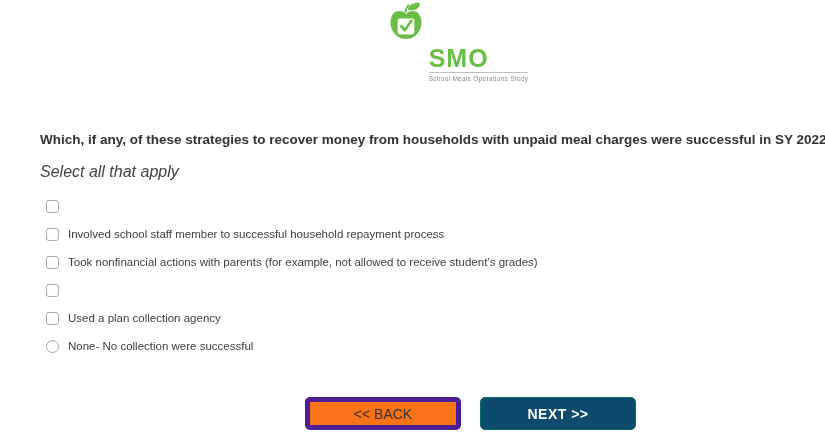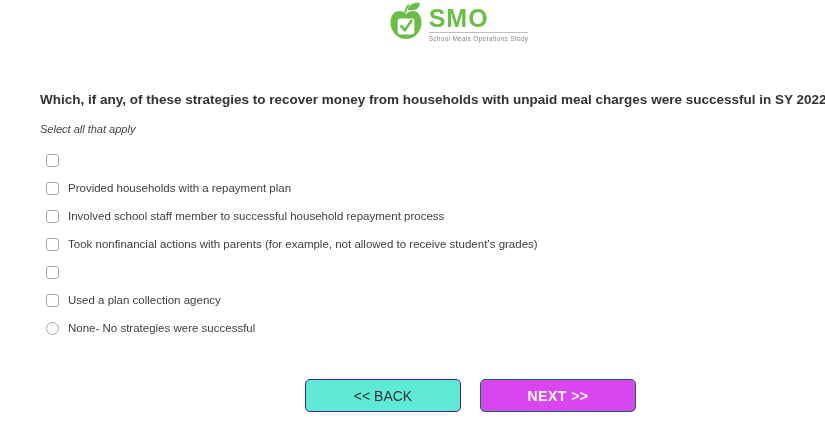--- a/index.html
+++ b/index.html
@@ -14,21 +14,21 @@
     padding-top: 2px;
     display: flex;
     justify-content: center;
   }
   .logo {
     display: flex;
     align-items: flex-start;
     transform: translateX(45px);
   }
   .logo-apple { width: 38px; height: 40px; flex: 0 0 auto; }
-  .logo-textcol { margin-left: 4px; padding-top: 4px; }
+  .logo-textcol { margin-left: 4px; padding-top: 4px; margin-top: 40px; }
   .logo-acronym {
     color: #6abd45;
     font-weight: bold;
     font-size: 25px;
     line-height: 24px;
     letter-spacing: 1px;
   }
   .logo-subtitle {
     border-top: 1px solid #bfbfbf;
     margin-top: 2px;
@@ -41,21 +41,21 @@
   
   .question {
     margin: 50px 30px 0 40px;
     font-size: 13.5px;
     font-weight: bold;
     color: #333333;
     white-space: nowrap;
   }
   .instruction {
     margin: 16px 40px 0 40px;
-    font-size: 11px;
+    font-size: 16px;
     font-style: italic;
     color: #444444;
   }
   
   .options { margin: 18px 20px 0 46px; }
   .option {
     display: flex;
     align-items: center;
     margin-bottom: 14px;
     height: 14px;
@@ -87,27 +87,27 @@
     width: 156px; height: 33px;
     border-radius: 5px;
     font-size: 14px;
     font-family: "Liberation Sans", sans-serif;
     display: flex;
     align-items: center;
     justify-content: center;
     cursor: pointer;
   }
   .btn-back {
-    background: #5eead4;
-    border: 1px solid #4c1d95;
+    background: #f97316;
+    border: 5px solid #4c1d95;
     color: #333333;
     font-weight: normal;
   }
   .btn-next {
-    background: #d946ef;
+    background: #0c4a6e;
     border: 1px solid #0b6b5d;
     color: #ffffff;
     font-weight: bold;
     letter-spacing: 0.5px;
   }
 </style>
 </head>
 <body>
 
 <div class="header">
@@ -134,39 +134,35 @@
 <div class="question">Which, if any, of these strategies to recover money from households with unpaid meal charges were successful in SY 2022-2023?</div>
 
 <div class="instruction">Select all that apply</div>
 
 <div class="options">
     <div class="option">
     <span class="option-control checkbox"></span>
   </div>
     <div class="option">
     <span class="option-control checkbox"></span>
-    <span class="option-label">Provided households with a repayment plan</span>
-  </div>
-    <div class="option">
-    <span class="option-control checkbox"></span>
     <span class="option-label">Involved school staff member to successful household repayment process</span>
   </div>
     <div class="option">
     <span class="option-control checkbox"></span>
     <span class="option-label">Took nonfinancial actions with parents (for example, not allowed to receive student’s grades)</span>
   </div>
     <div class="option">
     <span class="option-control checkbox"></span>
   </div>
     <div class="option">
     <span class="option-control checkbox"></span>
     <span class="option-label">Used a plan collection agency</span>
   </div>
     <div class="option">
     <span class="option-control radio"></span>
-    <span class="option-label">None- No strategies were successful</span>
+    <span class="option-label">None- No collection were successful</span>
   </div>
   </div>
 
 <div class="button-row">
   <button class="btn btn-back">&lt;&lt; BACK</button>
   <button class="btn btn-next">NEXT &gt;&gt;</button>
 </div>
 
 </body></html>

